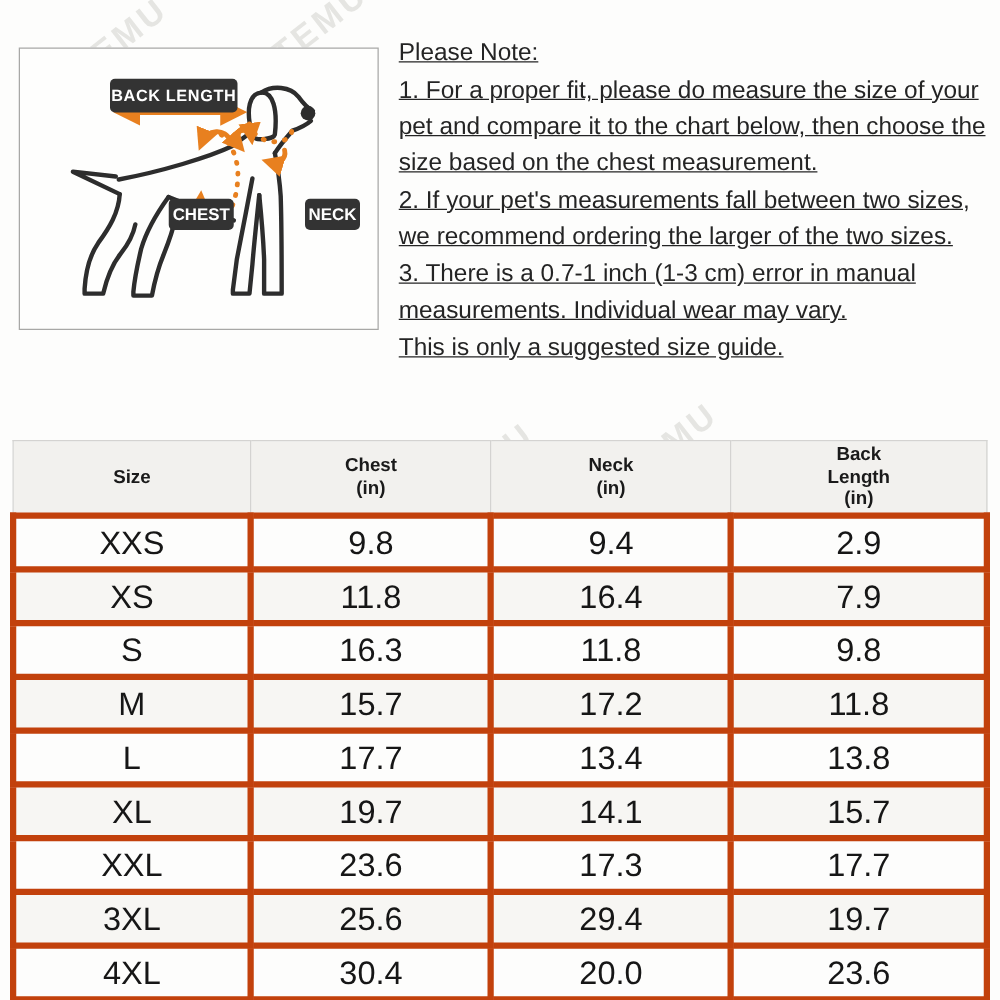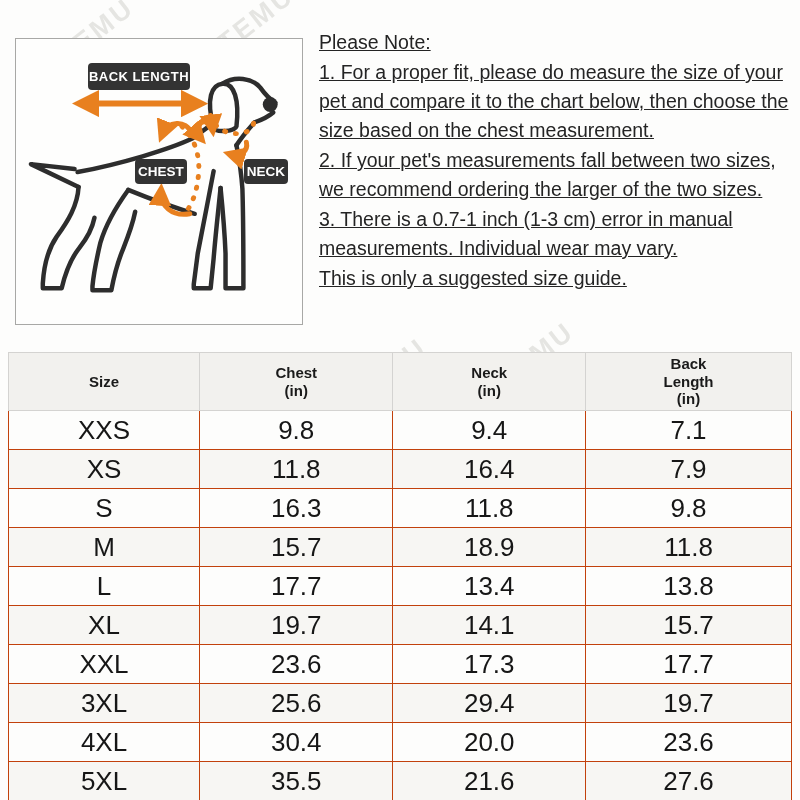--- a/index.html
+++ b/index.html
@@ -12,21 +12,21 @@
   
   .wm{
     position:absolute;
     font-weight:bold;font-size:27px;letter-spacing:3px;
     color:rgba(176,174,166,0.30);
     transform:rotate(-38deg);
     user-select:none;pointer-events:none;white-space:nowrap;
   }
   
   .diagram-box{
-    position:absolute;left:15px;top:38px;width:288px;height:287px;
+    position:absolute;left:15px;top:38px;width:288px;height:226px;
     background:#fefefd;border:1px solid #a8a8a6;box-sizing:border-box;
   }
   .diagram-box svg{position:absolute;left:0;top:0;width:100%;height:100%;}
   .badge{
     position:absolute;background:#333333;color:#ffffff;
     font-weight:bold;border-radius:4px;
     display:flex;align-items:center;justify-content:center;
     white-space:nowrap;
   }
   .badge.back{left:72px;top:24px;width:102px;height:27px;font-size:13px;letter-spacing:.5px;}
@@ -47,21 +47,21 @@
   .size-table col.c1{width:24.4%}
   .size-table col.c2{width:24.7%}
   .size-table col.c3{width:24.6%}
   .size-table col.c4{width:26.3%}
   .size-table th{
     height:52px;background:#f2f1ee;border:1px solid #d4d3d1;
     font-size:15px;font-weight:bold;line-height:1.18;color:#1a1a1a;
     text-align:center;vertical-align:middle;padding:2px 0;
   }
   .size-table td{
-    height:38px;border:1px solid #c2410c;
+    height:38px;border:5px solid #c2410c;
     font-size:26px;color:#161616;text-align:center;vertical-align:middle;
     padding:0;
   }
   .size-table tbody tr:nth-child(odd) td{background:#fdfdfc;}
   .size-table tbody tr:nth-child(even) td{background:#f7f6f3;}
 </style>
 </head>
 <body>
 
 <span class="wm" style="left:52px;top:16px">TEMU</span>
@@ -150,38 +150,38 @@
         <th>Chest<br>(in)</th>
         <th>Neck<br>(in)</th>
         <th>Back<br>Length<br>(in)</th>
       </tr>
     </thead>
   <tbody>
       <tr>
         <td>XXS</td>
         <td>9.8</td>
         <td>9.4</td>
-        <td>7.1</td>
+        <td>2.9</td>
       </tr>
       <tr>
         <td>XS</td>
         <td>11.8</td>
         <td>16.4</td>
         <td>7.9</td>
       </tr>
       <tr>
         <td>S</td>
         <td>16.3</td>
         <td>11.8</td>
         <td>9.8</td>
       </tr>
       <tr>
         <td>M</td>
         <td>15.7</td>
-        <td>18.9</td>
+        <td>17.2</td>
         <td>11.8</td>
       </tr>
       <tr>
         <td>L</td>
         <td>17.7</td>
         <td>13.4</td>
         <td>13.8</td>
       </tr>
       <tr>
         <td>XL</td>

